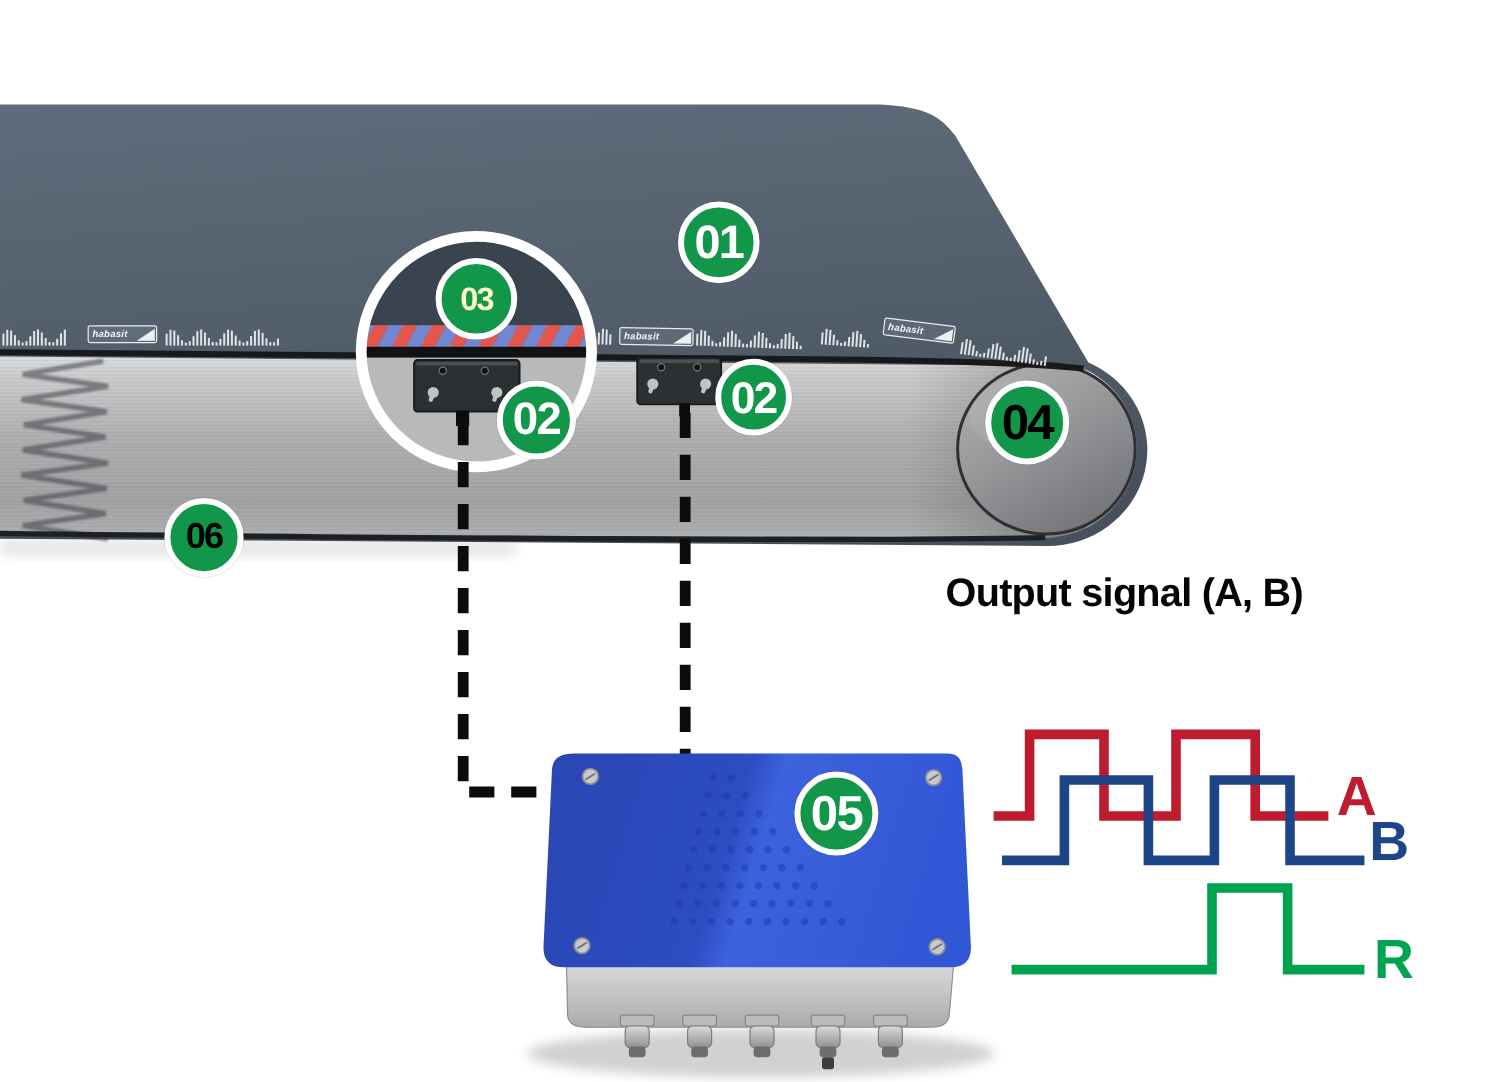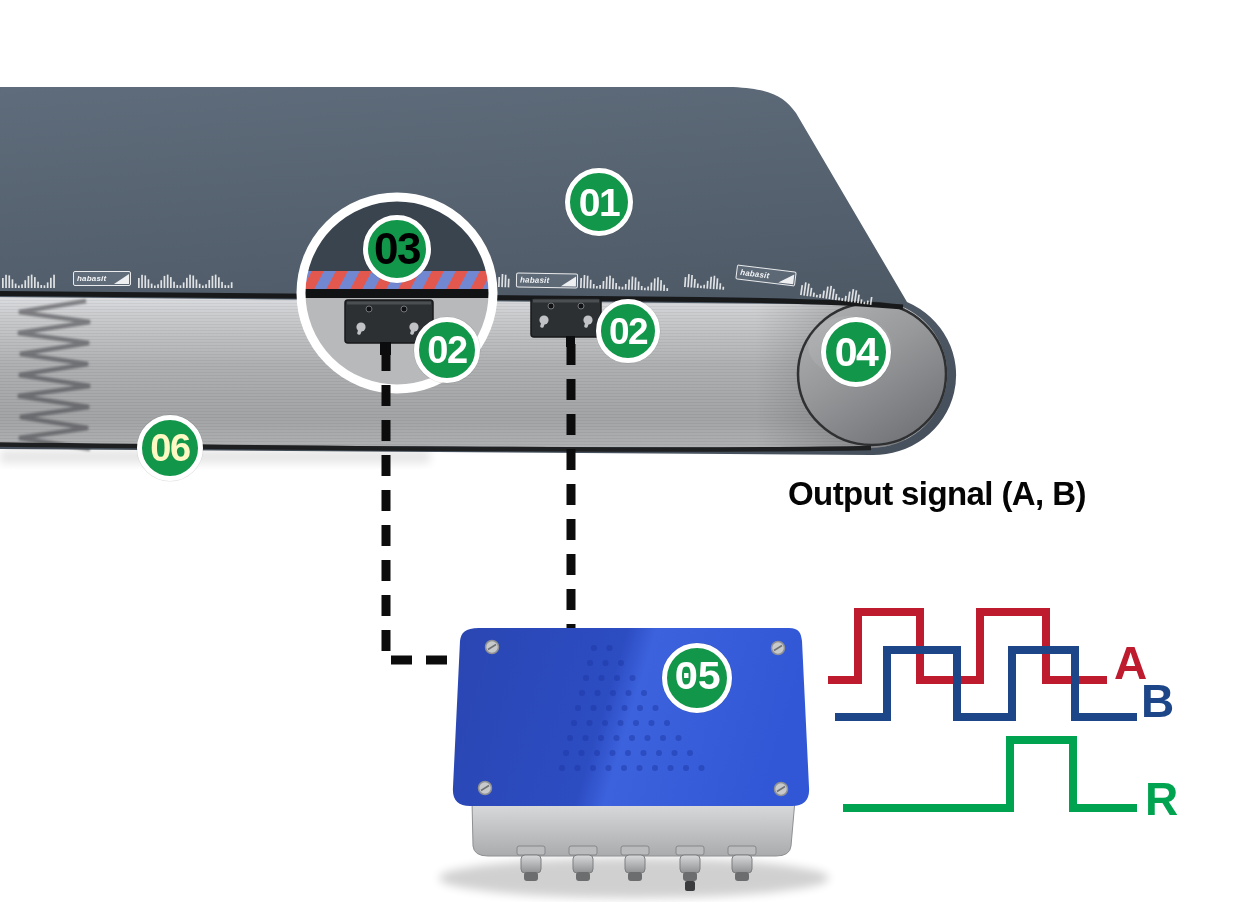--- a/index.html
+++ b/index.html
@@ -342,26 +342,26 @@
         <line x1="481" y1="790.5" x2="489" y2="785.5" stroke="#707274" stroke-width="1.5"></line>
         <circle cx="781" cy="789" r="6.5" fill="#c7c9cb" stroke="#8e9092" stroke-width="1.5"></circle>
         <line x1="777" y1="791.5" x2="785" y2="786.5" stroke="#707274" stroke-width="1.5"></line>
       </g>
       <path d="M828,680 L858,680 L858,612 L920,612 L920,680 L980,680 L980,612 L1046,612 L1046,680 L1107,680" fill="none" stroke="#be1b2e" stroke-width="8" stroke-linejoin="miter"></path>
       <path d="M835,717 L887,717 L887,650 L957,650 L957,717 L1012,717 L1012,650 L1075,650 L1075,717 L1137,717" fill="none" stroke="#1c4687" stroke-width="8" stroke-linejoin="miter"></path>
       <path d="M843,808 L1010,808 L1010,740 L1073,740 L1073,808 L1137,808" fill="none" stroke="#00a34f" stroke-width="8" stroke-linejoin="miter"></path>
     </svg>
 
   <div class="badge" style="left: 565px; top: 168px; height: 68px; width: 68px; background: rgb(18, 150, 74); color: rgb(255, 255, 255); border-color: rgb(255, 255, 255); font-size: 39px;">01</div>
-  <div class="badge" style="left: 363px; top: 215px; height: 68px; width: 68px; background: rgb(18, 150, 74); color: #000000; border-color: rgb(255, 255, 255); font-size: 44px;">03</div>
+  <div class="badge" style="left: 363px; top: 215px; height: 68px; width: 68px; background: rgb(18, 150, 74); color: #fef9c3; border-color: rgb(255, 255, 255); font-size: 27px;">03</div>
   <div class="badge" style="left: 414px; top: 317px; height: 66px; width: 66px; background: rgb(18, 150, 74); color: rgb(255, 255, 255); border-color: rgb(255, 255, 255); font-size: 38px;">02</div>
   <div class="badge" style="left: 596px; top: 299px; height: 64px; width: 64px; background: rgb(18, 150, 74); color: rgb(255, 255, 255); border-color: rgb(255, 255, 255); font-size: 37px;">02</div>
-  <div class="badge" style="left: 821px; top: 317px; height: 70px; width: 70px; background: rgb(18, 150, 74); color: #ffffff; border-color: rgb(255, 255, 255); font-size: 41px;">04</div>
-  <div class="badge" style="left: 662px; top: 643px; height: 70px; width: 70px; background: rgb(18, 150, 74); color: rgb(255, 255, 255); border-color: rgb(255, 255, 255); font-size: 41px; font-family: Liberation Mono, monospace;">05</div>
-  <div class="badge" style="left: 137px; top: 415px; height: 66px; width: 66px; background: rgb(18, 150, 74); color: #fef9c3; border-color: rgb(255, 255, 255); font-size: 38px;">06</div>
+  <div class="badge" style="left: 821px; top: 317px; height: 70px; width: 70px; background: rgb(18, 150, 74); color: #000000; border-color: rgb(255, 255, 255); font-size: 41px;">04</div>
+  <div class="badge" style="left: 662px; top: 643px; height: 70px; width: 70px; background: rgb(18, 150, 74); color: rgb(255, 255, 255); border-color: rgb(255, 255, 255); font-size: 41px;">05</div>
+  <div class="badge" style="left: 137px; top: 415px; height: 66px; width: 66px; background: rgb(18, 150, 74); color: #000000; border-color: rgb(255, 255, 255); font-size: 30px;">06</div>
 
   <div class="logo" style="left: 73px; top: 271px; width: 58px; height: 15px; transform: rotate(0deg);">
     <span class="logo-text">habasit</span>
     <span class="logo-swoosh"></span>
   </div>
   <div class="logo" style="left: 516px; top: 273px; width: 62px; height: 15px; transform: rotate(1deg);">
     <span class="logo-text">habasit</span>
     <span class="logo-swoosh"></span>
   </div>
   <div class="logo" style="left: 736px; top: 268px; width: 60px; height: 15px; transform: rotate(7deg);">

